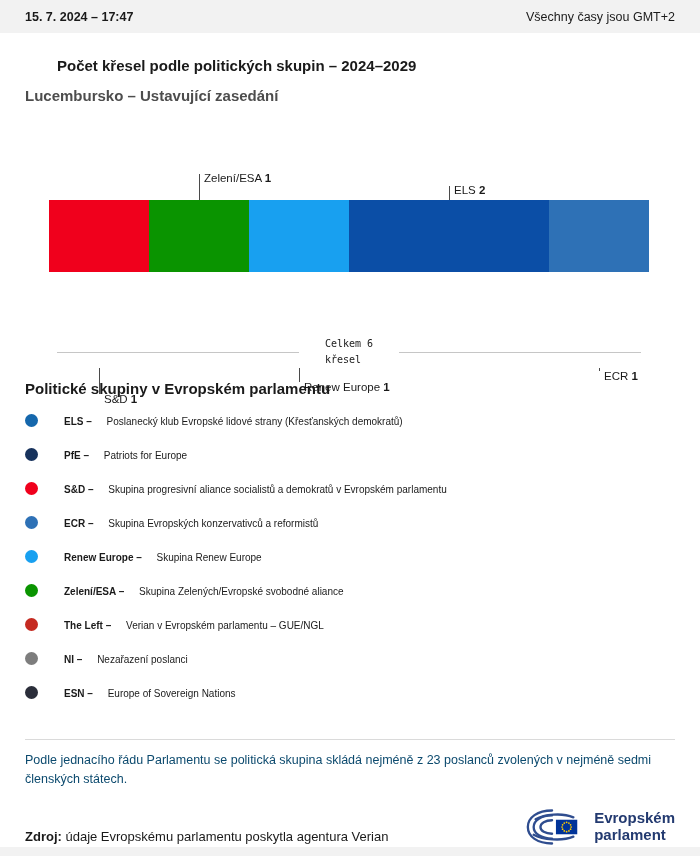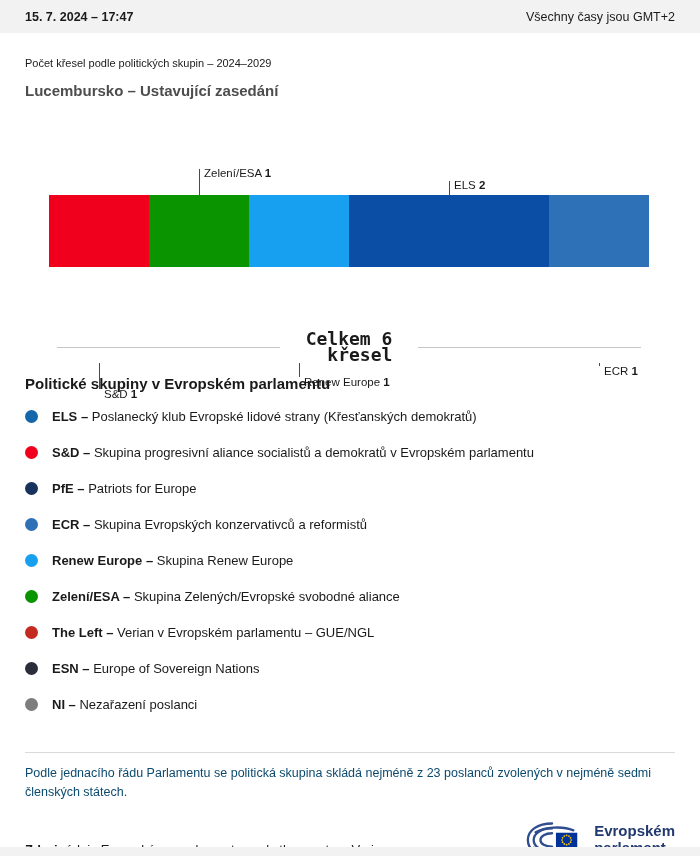--- a/index.html
+++ b/index.html
@@ -14,48 +14,48 @@
   
   .topbar {
     height:33px; background:#f2f2f2;
     display:flex; justify-content:space-between; align-items:center;
     padding:12px 25px; font-size:12.5px;
   }
   .topbar-date { font-weight:bold; }
   .topbar-tz { color:#1a1a1a;text-align:center; }
 
   .content { padding:0 25px; }
-  .title { font-size:11px; font-weight:normal; margin-top:24px; }
+  .title { font-size:15px; font-weight:bold; margin-top:24px;margin-left:32px; }
   .subtitle { font-size:15px; font-weight:bold; color:#4d4d4d; margin-top:13px; }
 
   
   .chart-wrap { position:relative; margin:96px 26px 0 24px; }
   .bar { display:flex; height:72px; width:100%; }
   .seg { height:100%; }
   .callouts-above { position:absolute; left:0; right:0; top:0; height:0; }
   .callouts-below { position:absolute; left:0; right:0; bottom:0; height:0; }
   .callout { position:absolute; width:1px; }
   .callout.above { bottom:0; }
   .callout.below { top:0; }
   .callout .tick { position:absolute; left:0; top:0; bottom:0; width:1px; background:#4a4a4a; }
   .callout .lbl { position:absolute; left:5px; font-size:11.5px; line-height:12px; white-space:nowrap; color:#1a1a1a; }
   .callout.above .lbl { top:-2px; }
   .callout.below .lbl { top:100%; margin-top:-1px;text-align:center; }
 
   .total-row { display:flex; align-items:center; margin:64px 8px 0 8px; }
   .rule { flex:1; height:1px; background:#c6c6c6; }
   .total-text {
-    font-family:"DejaVu Sans Mono", monospace; font-weight:bold;
-    font-size:18px; line-height:16px; text-align:right; padding:0 26px;
+    font-family:"DejaVu Sans Mono", monospace; font-weight:normal;
+    font-size:10px; line-height:16px; text-align:left; padding:0 26px;
   }
 
   
   .legend-title { font-size:15px; font-weight:bold; margin-top:12px; }
   .legend-list { list-style:none; margin-top:17px; }
-  .legend-item { display:flex; align-items:center; margin-bottom:21px; font-size:13px; }
+  .legend-item { display:flex; align-items:flex-end; margin-bottom:21px; font-size:10px;gap:12px; }
   .dot { width:13px; height:13px; border-radius:50%; flex:0 0 13px; margin-right:14px; }
   .abbr { font-weight:bold; white-space:pre; }
 
   .divider { border:none; border-top:1px solid #dadada; margin-top:40px; }
   .footnote { margin-top:11px; font-size:12.5px; line-height:1.55; color:#0c4a6e; max-width:648px; }
 
   .footer-row { display:flex; justify-content:space-between; align-items:flex-end; margin-top:16px; }
   .source { font-size:13px; padding-bottom:4px; }
   .source b { font-weight:bold; }
   .logo { display:flex; align-items:center; gap:9px; }
@@ -122,58 +122,58 @@
 
     <section>
       <h3 class="legend-title">Politické skupiny v Evropském parlamentu</h3>
       <ul class="legend-list">
           <li class="legend-item">
             <span class="dot" style="background: rgb(21, 103, 172);"></span>
             <span class="abbr">ELS – </span>
             <span class="desc">Poslanecký klub Evropské lidové strany (Křesťanských demokratů)</span>
           </li>
           <li class="legend-item">
+            <span class="dot" style="background: rgb(23, 50, 92);"></span>
+            <span class="abbr">PfE – </span>
+            <span class="desc">Patriots for Europe</span>
+          </li>
+          <li class="legend-item">
             <span class="dot" style="background: rgb(240, 0, 28);"></span>
             <span class="abbr">S&amp;D – </span>
             <span class="desc">Skupina progresivní aliance socialistů a demokratů v Evropském parlamentu</span>
           </li>
           <li class="legend-item">
-            <span class="dot" style="background: rgb(23, 50, 92);"></span>
-            <span class="abbr">PfE – </span>
-            <span class="desc">Patriots for Europe</span>
-          </li>
-          <li class="legend-item">
             <span class="dot" style="background: rgb(46, 113, 182);"></span>
             <span class="abbr">ECR – </span>
             <span class="desc">Skupina Evropských konzervativců a reformistů</span>
           </li>
           <li class="legend-item">
             <span class="dot" style="background: rgb(24, 160, 240);"></span>
             <span class="abbr">Renew Europe – </span>
             <span class="desc">Skupina Renew Europe</span>
           </li>
           <li class="legend-item">
             <span class="dot" style="background: rgb(10, 148, 0);"></span>
             <span class="abbr">Zelení/ESA – </span>
             <span class="desc">Skupina Zelených/Evropské svobodné aliance</span>
           </li>
           <li class="legend-item">
             <span class="dot" style="background: rgb(197, 42, 33);"></span>
             <span class="abbr">The Left – </span>
             <span class="desc">Verian v Evropském parlamentu – GUE/NGL</span>
           </li>
           <li class="legend-item">
+            <span class="dot" style="background: rgb(125, 125, 125);"></span>
+            <span class="abbr">NI – </span>
+            <span class="desc">Nezařazení poslanci</span>
+          </li>
+          <li class="legend-item">
             <span class="dot" style="background: rgb(43, 46, 58);"></span>
             <span class="abbr">ESN – </span>
             <span class="desc">Europe of Sovereign Nations</span>
-          </li>
-          <li class="legend-item">
-            <span class="dot" style="background: rgb(125, 125, 125);"></span>
-            <span class="abbr">NI – </span>
-            <span class="desc">Nezařazení poslanci</span>
           </li>
         </ul>
     </section>
 
     <hr class="divider">
     <p class="footnote">Podle jednacího řádu Parlamentu se politická skupina skládá nejméně z 23 poslanců zvolených v nejméně sedmi členských státech.</p>
 
     <div class="footer-row">
       <p class="source"><b>Zdroj:</b><span> údaje Evropskému parlamentu poskytla agentura Verian</span></p>
 

